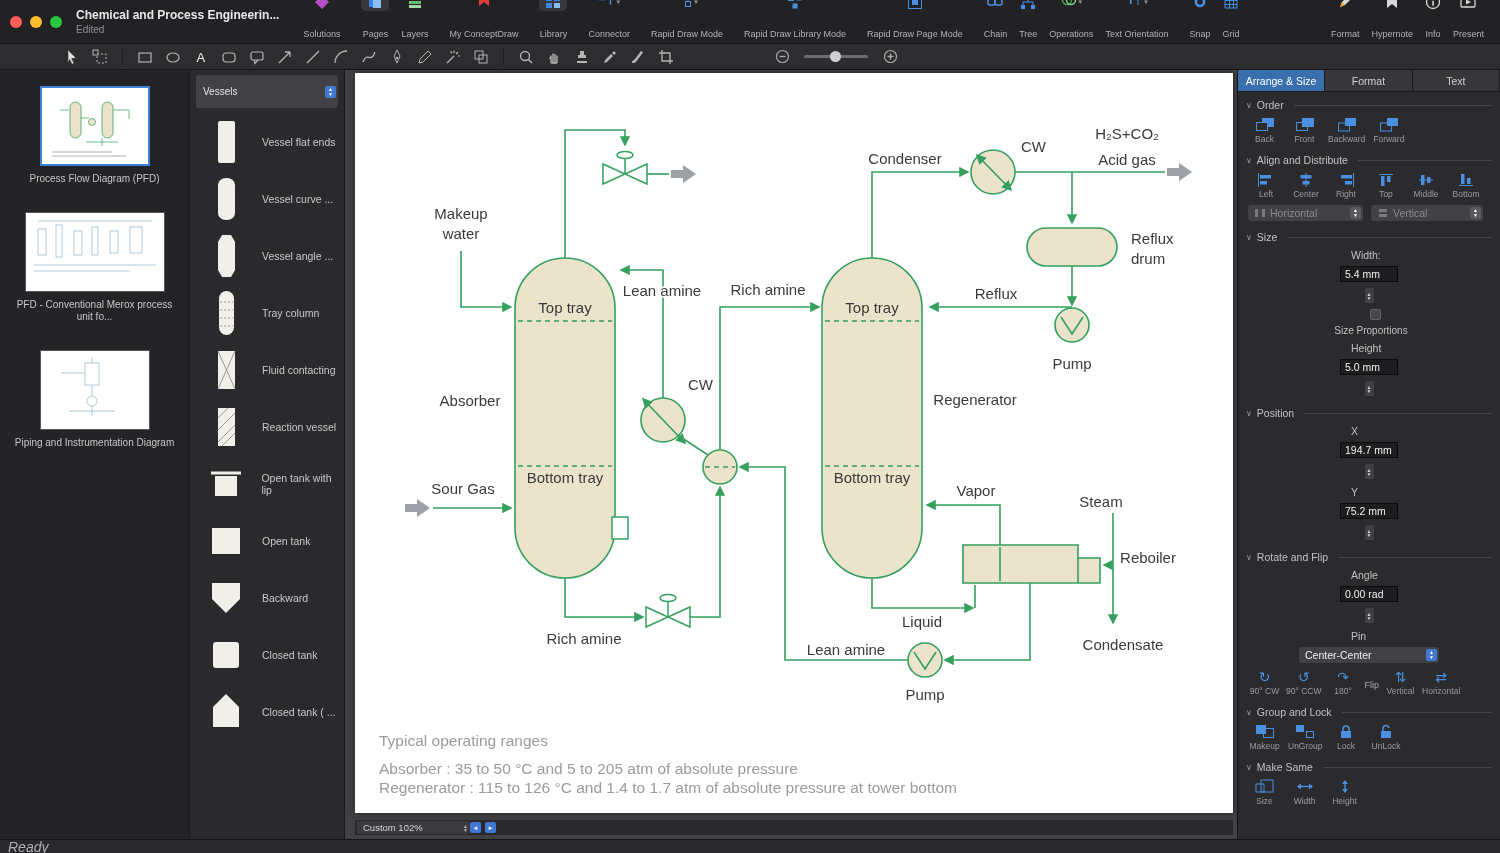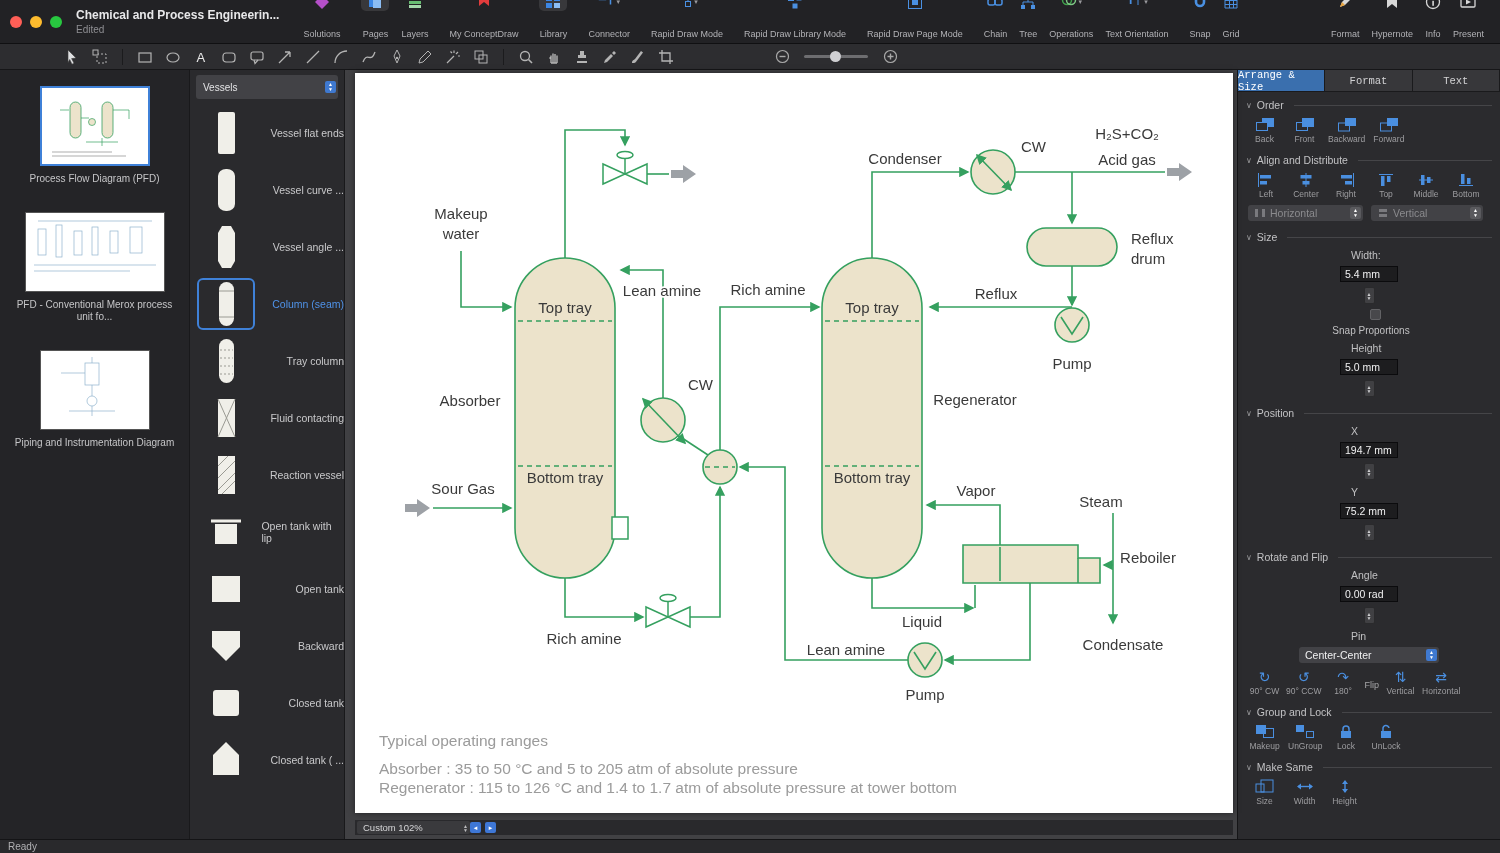--- a/index.html
+++ b/index.html
@@ -40,27 +40,27 @@
 
   
   .pages { width:190px; background:#242427; border-right:1px solid #19191b; overflow:hidden; }
   .thumbwrap { display:flex; flex-direction:column; align-items:center; }
   .thumb { background:#fff; border:1px solid #555; margin-top:16px; }
   .thumb.sel { border:2px solid #3f81d8; }
   .plabel { font-size:10px; color:#c6c6c8; text-align:center; margin:7px 10px 10px; line-height:1.25; }
 
   
   .library { width:155px; background:#2a2a2d; border-right:1px solid #19191b; overflow:hidden; }
-  .lib-select { margin:5px 6px; height:24px; background:#424246; border-radius:3px;
+  .lib-select { margin:5px 6px; height:33px; background:#424246; border-radius:3px;
                 display:flex; align-items:center; justify-content:space-between; padding:0 2px 0 7px; }
   .lib-select .txt { color:#e4e4e6; font-size:10px; }
   .lib-select .cap { width:11px; height:12px; background:#3f79d0; border-radius:2px; color:#fff;
                      font-size:5px; line-height:5px; display:flex; flex-direction:column;
                      align-items:center; justify-content:center; }
-  .lib-item { height:57px; display:flex; align-items:center; padding-left:10px;justify-content:space-between; }
+  .lib-item { height:57px; display:flex; align-items:center; padding-left:10px; }
   .icell { width:52px; display:flex; align-items:center; justify-content:center; }
   .lib-item.sel .icell { outline:2px solid #3f81d8; outline-offset:1px; border-radius:3px; }
   .llabel { font-size:10.5px; color:#c9c9cb; margin-left:10px; }
   .lib-item.sel .llabel { color:#4f92e8; }
 
   
   .canvas-zone { flex:1; position:relative; background:#414144; }
   .canvas { position:absolute; left:10px; top:3px; width:878px; height:740px; background:#fff;
             box-shadow:0 0 6px rgba(0,0,0,.5); }
   .pipe path,.pipe polyline { stroke:#35a05f; stroke-width:1.6; fill:none; }
@@ -83,21 +83,21 @@
   .zsel .txt { color:#d6d6d8; font-size:9.5px; }
   .zsel .cap { color:#bdbdbf; font-size:5px; line-height:4px; display:flex; flex-direction:column; }
   .scrbtns { display:flex; gap:4px; }
   .scrbtn { width:11px; height:11px; background:#3e77d6; border-radius:2px; color:#fff; font-size:7px;
             display:flex; align-items:center; justify-content:center; }
 
   
   .inspector { width:263px; background:#2b2b2e; border-left:1px solid #151517; }
   .itabs { display:flex; height:22px; border-bottom:1px solid #1a1a1c; }
   .itab { flex:1; display:flex; align-items:center; justify-content:center; font-size:10.5px;
-          color:#d2d2d4; background:#37373a; border-right:1px solid #1a1a1c;font-family:Liberation Mono, monospace; }
+          color:#d2d2d4; background:#37373a; border-right:1px solid #1a1a1c; }
   .itab.act { background:#3a6fae; color:#fff; }
   .sec-h { display:flex; align-items:center; gap:5px; color:#c2c2c4; font-size:10.5px;
            padding:7px 8px 3px; }
   .sec-h .sc { color:#9a9a9c; font-size:8px; }
   .sec-h::after { content:""; flex:1; height:1px; background:#454548; margin-left:5px; }
   .irow { display:flex; align-items:flex-start; padding:3px 10px; gap:7px; }
   .ibtn { display:flex; flex-direction:column; align-items:center; gap:2px; color:#9d9da0;
           font-size:8.5px; min-width:33px; }
   .ibtn .ig { height:15px; display:flex; align-items:center; }
   .uic { color:#4a8fe0; font-size:14px; line-height:14px; }
@@ -115,21 +115,21 @@
   .popup.dis { color:#8b8b8e; }
   .popup .cap { width:11px; height:12px; background:#3f79d0; border-radius:2px; color:#fff;
                 font-size:5px; line-height:5px; display:flex; flex-direction:column;
                 align-items:center; justify-content:center; }
   .popup.dis .cap { background:#5a5a5e; }
   .fliplab { font-size:9px; color:#a8a8ab; align-self:center; margin-top:4px; }
 
   
   .statusbar { height:14px; background:#29292c; border-top:1px solid #141416; display:flex;
                align-items:center; padding-left:8px; }
-  .statusbar span { color:#b0b0b3; font-size:10px; }
+  .statusbar span { color:#b0b0b3; font-size:14px;font-style:italic; }
 </style>
 </head>
 <body>
 
 <header class="titlebar">
   <div class="traffic">
     <span class="tl red"></span>
     <span class="tl yellow"></span>
     <span class="tl green"></span>
   </div>
@@ -514,29 +514,20 @@
         </span>
       <span class="llabel">Vessel curve ...</span>
     </div>
     <div class="lib-item">
       <span class="icell">
           <svg width="29" height="46">
             <polygon points="6,9 10,2 19,2 23,9 23,37 19,44 10,44 6,37" fill="#f0efe9"></polygon>
           </svg>
         </span>
       <span class="llabel">Vessel angle ...</span>
-    </div>
-    <div class="lib-item sel">
-      <span class="icell">
-          <svg width="29" height="46">
-            <rect x="7" y="1" width="15" height="44" rx="7.5" fill="#f0efe9"></rect>
-            <path d="M7,10 h15 M7,36 h15" stroke="#9a9a93" stroke-width="1"></path>
-          </svg>
-        </span>
-      <span class="llabel">Column (seam)</span>
     </div>
     <div class="lib-item">
       <span class="icell">
           <svg width="29" height="46">
             <rect x="7" y="1" width="15" height="44" rx="7.5" fill="#f0efe9"></rect>
             <path d="M8,12 h13 M8,20 h13 M8,28 h13 M8,36 h13" stroke="#9a9a93" stroke-width="1" stroke-dasharray="2 2"></path>
           </svg>
         </span>
       <span class="llabel">Tray column</span>
     </div>
@@ -873,21 +864,21 @@
 
     <div class="sec-h">
         <span class="sc">∨</span>
         <span>Size</span>
       </div>
     <div class="frow">
       <span class="flab">Width:</span>
       <span class="field">5.4 mm</span>
       <span class="step">▲<br>▼</span>
       <span class="chk" style="margin-left:12px"></span>
-      <span class="chkl">Snap Proportions</span>
+      <span class="chkl">Size Proportions</span>
     </div>
     <div class="frow">
       <span class="flab">Height</span>
       <span class="field">5.0 mm</span>
       <span class="step">▲<br>▼</span>
     </div>
 
     <div class="sec-h">
         <span class="sc">∨</span>
         <span>Position</span>

